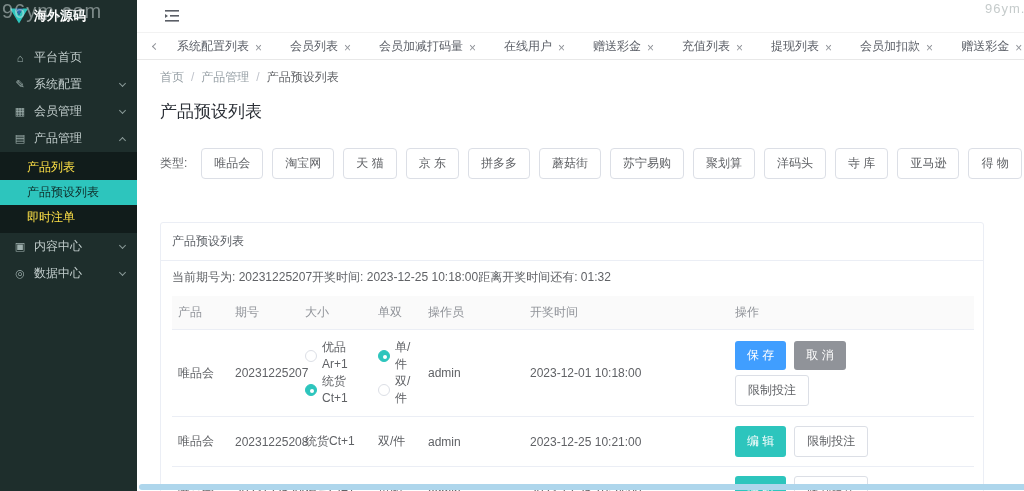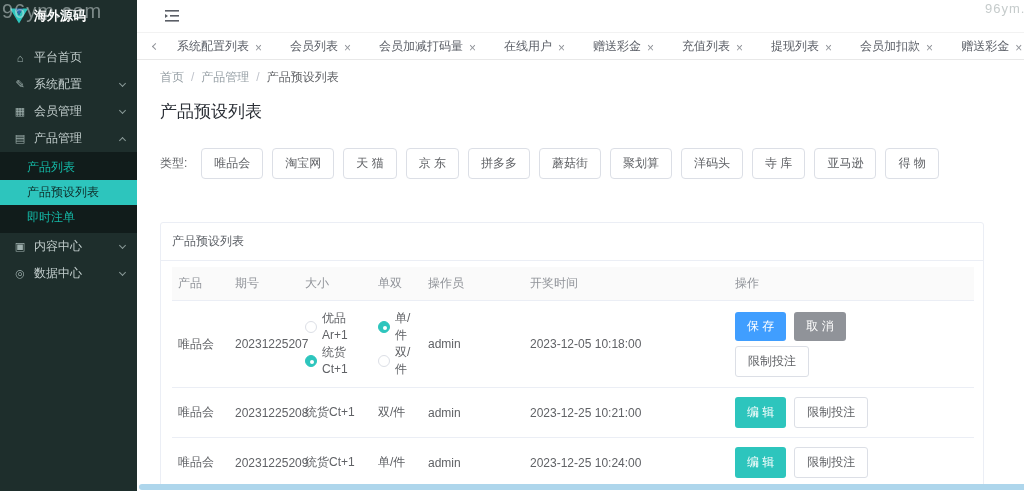--- a/index.html
+++ b/index.html
@@ -17,21 +17,21 @@
   .logo { height:32px; display:flex; align-items:center; gap:6px; padding-left:10px; color:#fff; font-size:13px; font-weight:bold; }
   .logo svg { width:18px; height:16px; }
   .side-nav { padding-top:12px; flex:1; }
   .side-item { height:27px; display:flex; align-items:center; padding:0 12px 0 13px; cursor:pointer; }
   .side-item .mi { width:14px; margin-right:7px; font-size:11px; color:#9fb0ae; text-align:center; }
   .side-item .lbl { flex:1; }
   .chev { width:5px; height:5px; border-right:1px solid #8a9a98; border-bottom:1px solid #8a9a98; display:inline-block; }
   .chev.down { transform:rotate(45deg); margin-top:-3px; }
   .chev.up { transform:rotate(-135deg); margin-top:3px; }
   .submenu { background:#111c1b; padding:3px 0; }
-  .sub-item { height:25px; display:flex; align-items:center; padding-left:27px; color:#14b8a6; cursor:pointer; }
+  .sub-item { height:25px; display:flex; align-items:center; padding-left:27px; color:#fde047; cursor:pointer; }
   .sub-item.active { background:#2dc5bd; color:#0e2b28; }
 
   
   .main { flex:1; position:relative; display:flex; flex-direction:column; background:#fff; }
 
   .topbar { height:33px; flex-shrink:0; display:flex; align-items:center; justify-content:space-between; padding:0 16px 0 28px; border-bottom:1px solid #f2f2f2; }
   .collapse-icon { cursor:pointer; display:flex; align-items:center; }
 
   .tabbar { height:27px; flex-shrink:0; display:flex; align-items:center; padding:0 6px 0 10px; border-bottom:1px solid #e8e8e8; }
   .tab-arrow { width:16px; display:flex; justify-content:center; cursor:pointer; flex-shrink:0; }
@@ -197,32 +197,34 @@
 
       <div class="filter-row">
         <span class="filter-label">类型:</span>
         <div class="chips" id="chips">
             <button class="chip">唯品会</button>
             <button class="chip">淘宝网</button>
             <button class="chip">天 猫</button>
             <button class="chip">京 东</button>
             <button class="chip">拼多多</button>
             <button class="chip">蘑菇街</button>
+            <button class="chip">苏宁易购</button>
             <button class="chip">聚划算</button>
             <button class="chip">洋码头</button>
             <button class="chip">寺 库</button>
             <button class="chip">亚马逊</button>
             <button class="chip">得 物</button>
           </div>
       </div>
 
       <section class="card">
         <div class="card-header">
           <span>产品预设列表</span>
         </div>
+        <div class="notice">当前期号为: 20231225207开奖时间: 2023-12-25 10:18:00距离开奖时间还有: 01:32</div>
 
         <table class="table">
           <colgroup>
             <col class="c1">
               <col class="c2">
               <col class="c3">
               <col class="c4">
               <col class="c5">
               <col class="c6">
               <col class="c7">
@@ -260,21 +262,21 @@
                       <span class="rdot checked"></span>
                       <span>单/件</span>
                     </label>
                     <label class="radio">
                       <span class="rdot"></span>
                       <span>双/件</span>
                     </label>
                   </div>
                 </td>
               <td>admin</td>
-              <td>2023-12-05 10:18:00</td>
+              <td>2023-12-01 10:18:00</td>
               <td>
                 <div class="op-line">
                   <button class="btn btn-blue">保 存</button>
                   <button class="btn btn-gray">取 消</button>
                 </div>
                 <div class="op-line">
                   <button class="btn btn-plain">限制投注</button>
                 </div>
               </td>
             </tr>

